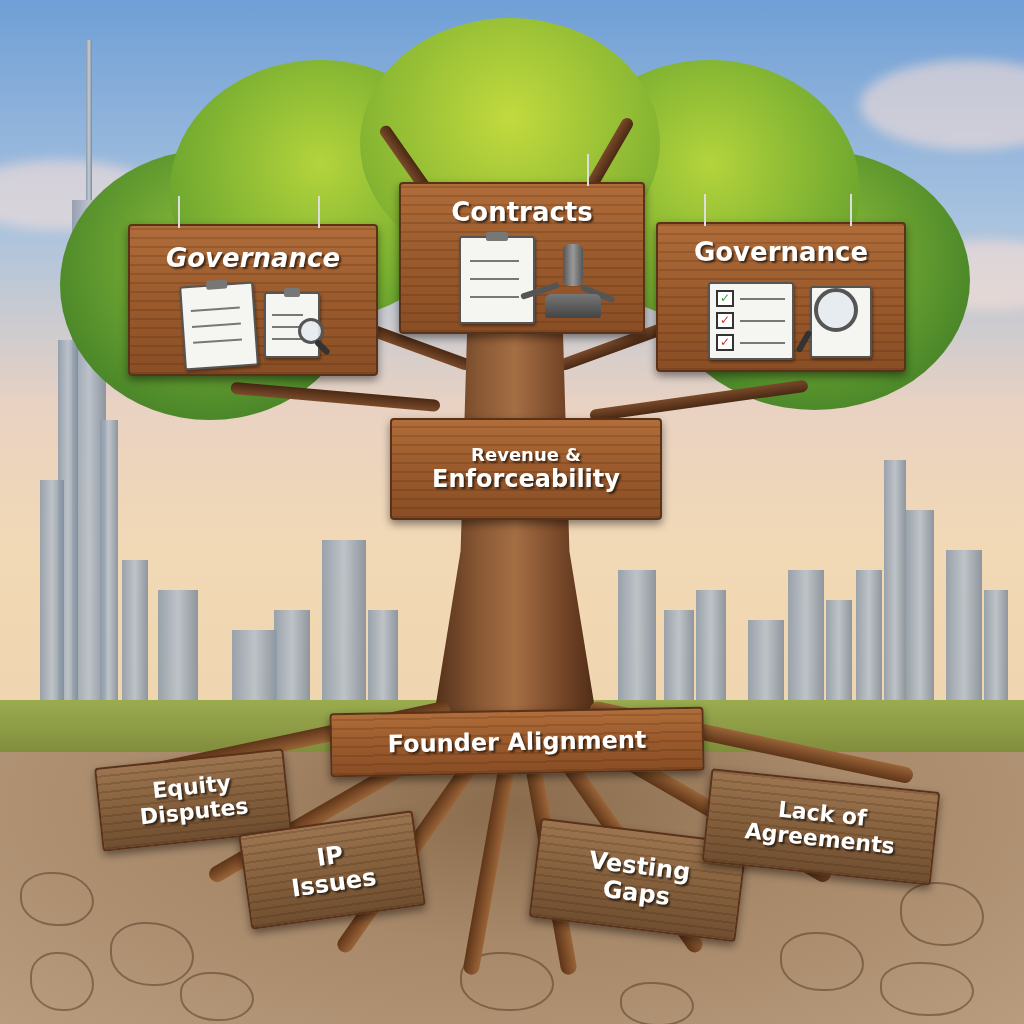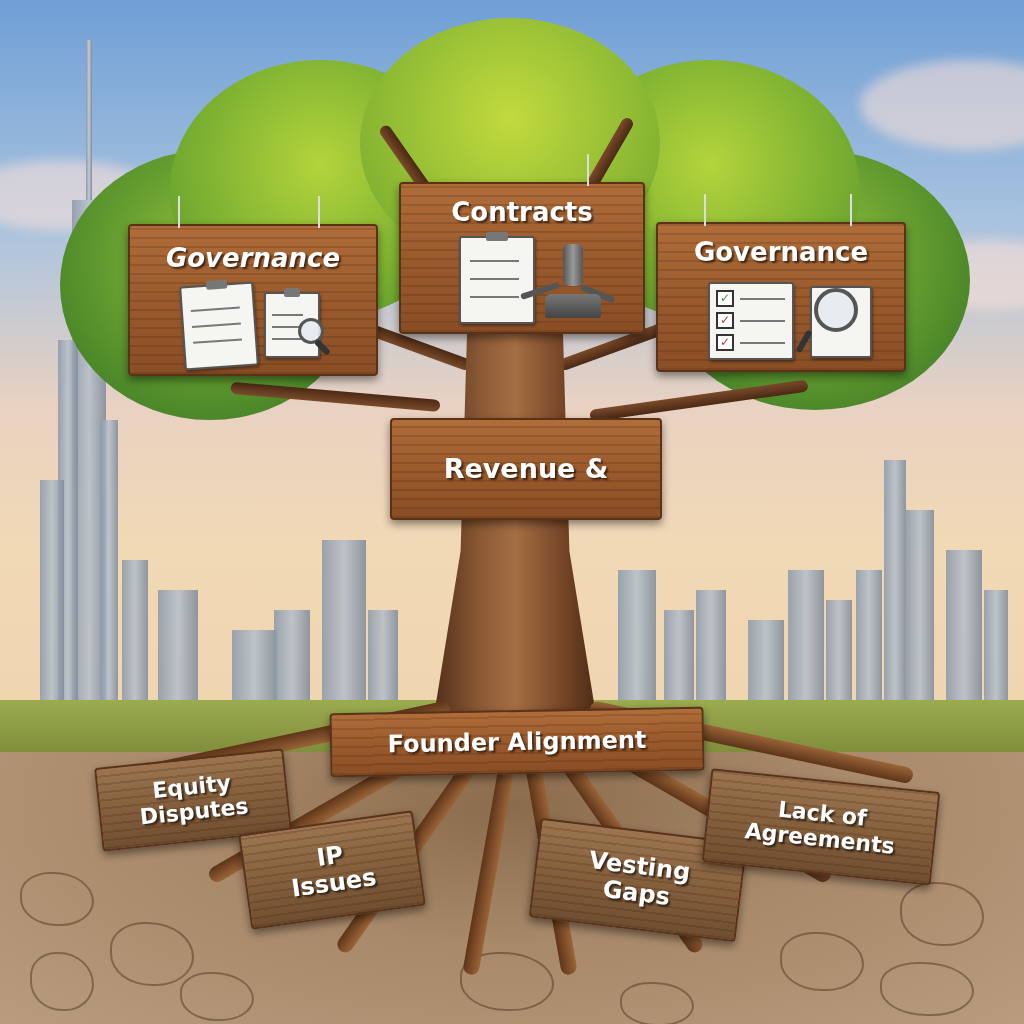--- a/index.html
+++ b/index.html
@@ -163,21 +163,22 @@
     <div class="line" style="left:30px;top:14px;width:45px;"></div>
     <div class="line" style="left:30px;top:36px;width:45px;"></div>
     <div class="line" style="left:30px;top:58px;width:45px;"></div>
   </div>
   <div class="paper" style="left:152px;top:62px;width:58px;height:68px;"></div>
   <div class="magnifier" style="left:156px;top:64px;width:36px;height:36px;"></div>
   <div class="handle" style="left:152px;top:104px;width:24px;transform:rotate(120deg);"></div>
 </div>
 
 <div class="sign" style="left:390px;top:418px;width:268px;height:98px;justify-content:center;">
-  <div class="sign-label" style="font-size:27px;">Revenue &amp;</div>
+  <div class="sign-label" style="font-size:18px;">Revenue &amp;</div>
+  <div class="sign-label" style="font-size:24px;">Enforceability</div>
 </div>
 
 <div class="sign" style="left:330px;top:710px;width:370px;height:60px;justify-content:center;transform:rotate(-1deg);">
   <div class="sign-label" style="font-size:24px;">Founder Alignment</div>
 </div>
 
 <div class="sign weathered" style="left:98px;top:758px;width:186px;height:80px;justify-content:center;transform:rotate(-6deg);">
   <div class="sign-label" style="font-size:22px;">Equity</div>
   <div class="sign-label" style="font-size:22px;">Disputes</div>
 </div>

